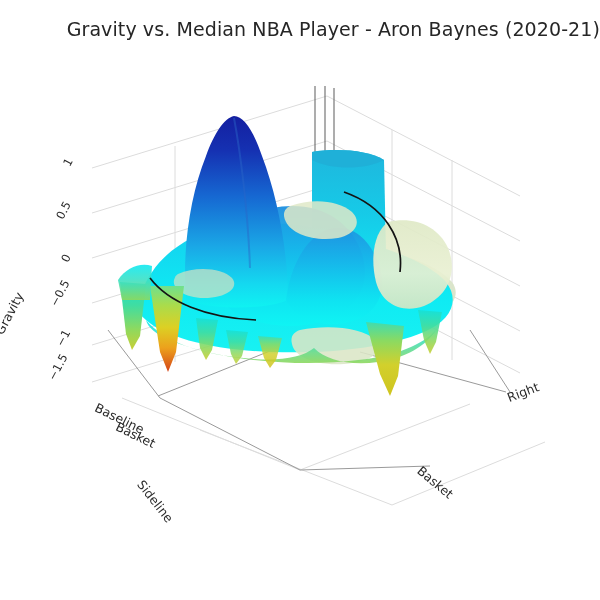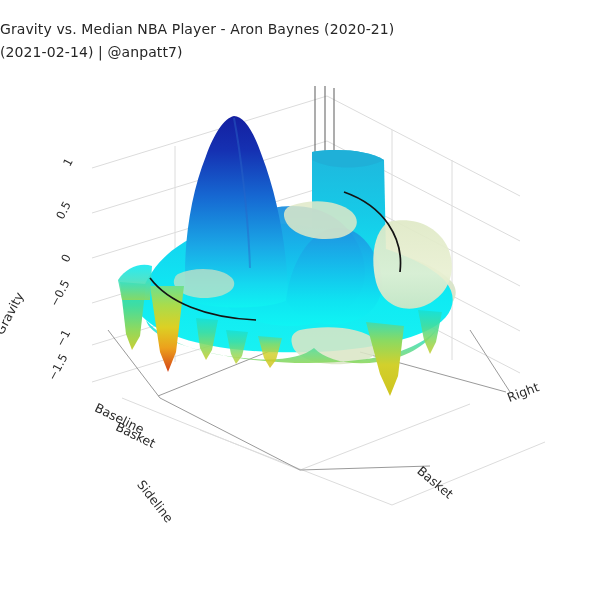--- a/index.html
+++ b/index.html
@@ -1,22 +1,22 @@
 <!DOCTYPE html>
 <html><head>
 <meta charset="utf-8">
 <style>
   html,body{margin:0;padding:0;background:#ffffff;}
   body{width:600px;height:600px;overflow:hidden;
        font-family:"DejaVu Sans","Liberation Sans",sans-serif;}
   #root{position:relative;width:600px;height:600px;background:#ffffff;}
 
   
-  .title{position:absolute;left:0;top:18px;width:600px;text-align:left;
-         font-size:14px;color:#262626;line-height:23px;letter-spacing:.1px;}
+  .title{position:absolute;left:0;top:18px;width:600px;text-align:right;
+         font-size:19px;color:#262626;line-height:23px;letter-spacing:.1px;}
   .title div{white-space:nowrap;}
 
   
   .scene{position:absolute;left:0;top:0;width:600px;height:600px;}
   .svgroot{position:absolute;left:0;top:0;}
 
   
   .tk{position:absolute;font-size:11.5px;color:#2b2b2b;white-space:nowrap;
       transform-origin:left top;}
   .axlab{position:absolute;font-size:12.5px;color:#2b2b2b;white-space:nowrap;
@@ -24,21 +24,20 @@
   .zlab{position:absolute;font-size:12.5px;color:#2b2b2b;white-space:nowrap;
         transform-origin:left top;overflow:hidden;}
 </style>
 </head>
 <body>
 
 <div id="root">
 
   <div class="title">
     <div>Gravity vs. Median NBA Player - Aron Baynes (2020-21)</div>
-    <div>(2021-02-14) | @anpatt7)</div>
   </div>
 
   <div class="scene">
     <svg class="svgroot" width="600" height="600" viewBox="0 0 600 600">
       <defs>
 
         <linearGradient id="gPeak" x1="0" y1="0" x2="0" y2="1">
           <stop offset="0%" stop-color="#141fa0"></stop>
           <stop offset="18%" stop-color="#1531b2"></stop>
           <stop offset="42%" stop-color="#1668d2"></stop>

